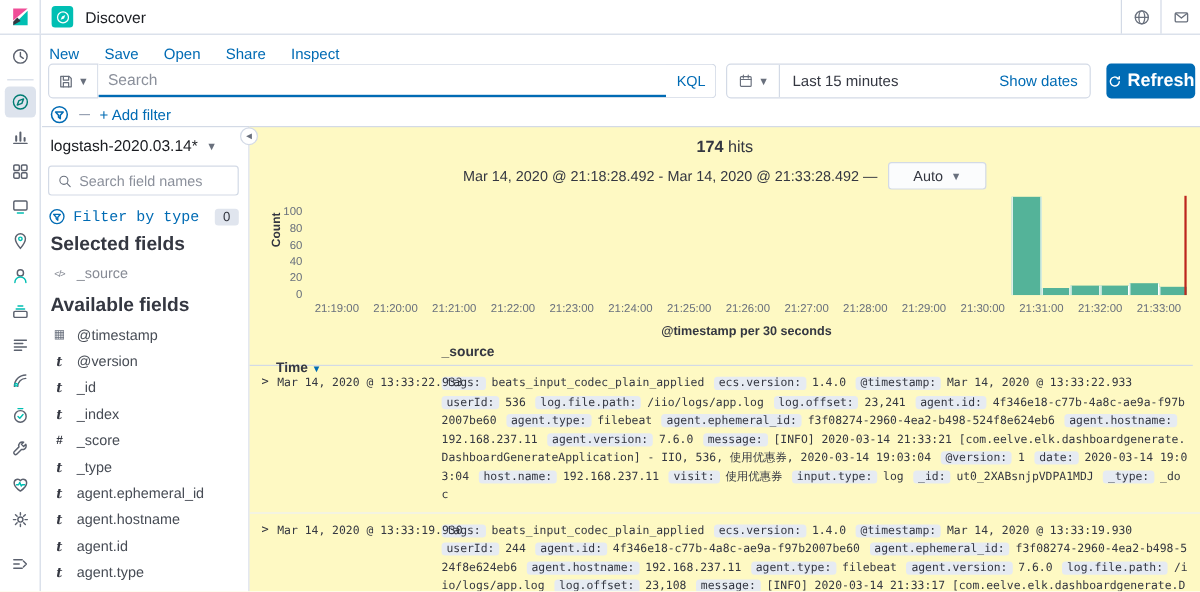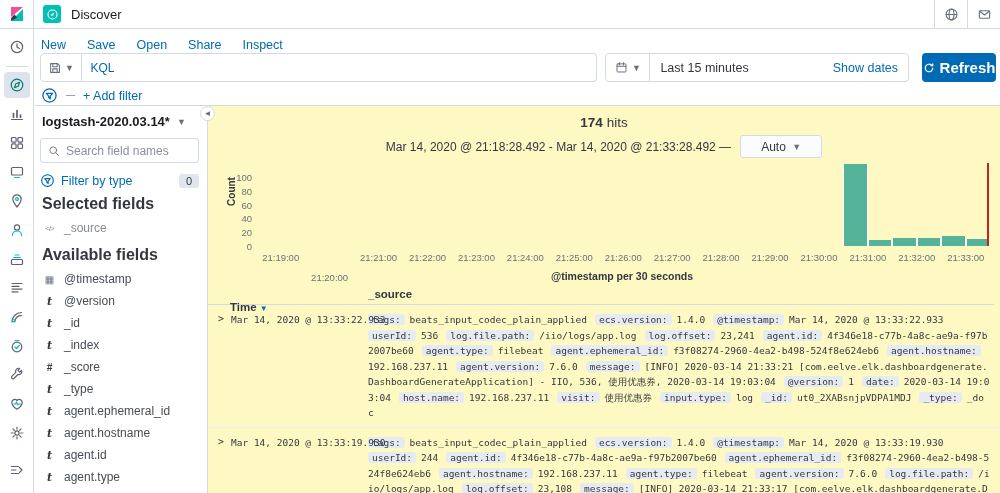--- a/index.html
+++ b/index.html
@@ -39,25 +39,25 @@
   .cal-seg { width:44px; height:100%; border-right:1px solid #D3DAE6; display:flex; align-items:center; justify-content:center; gap:4px; cursor:pointer; color:#69707D; }
   .range-txt { padding-left:10px; font-size:12.5px; color:#343741; cursor:pointer; }
   .show-dates { margin-left:auto; padding-right:10px; color:#006BB4; font-size:12.5px; cursor:pointer; }
   .refresh { margin-left:13px; width:74px; height:29px; background:#006BB4; border:none; border-radius:4px; color:#fff; font-size:15px; font-weight:600; display:flex; align-items:center; justify-content:center; gap:5px; cursor:pointer; font-family:"Liberation Sans",sans-serif; }
   .filter-row { position:absolute; top:58px; left:6px; display:flex; align-items:center; gap:8px; }
   .filter-dash { width:9px; border-top:1px solid #98A2B3; }
   .add-filter { color:#006BB4; font-size:12.5px; cursor:pointer; }
 
   
   .sidebar { position:absolute; left:35px; top:105px; width:173px; bottom:0; background:#fff; border-top:1px solid #D3DAE6; border-right:1px solid #D3DAE6; padding:8px 8px 0 5px; }
-  .index-pattern { display:flex; align-items:center; gap:7px; font-size:13px; font-weight:700; color:#1A1C21; cursor:pointer; padding-left:2px; }
+  .index-pattern { display:flex; align-items:center; gap:7px; font-size:13px; font-weight:400; color:#1A1C21; cursor:pointer; padding-left:2px; }
   .chev { color:#69707D; font-size:9px; }
   .field-search { margin-top:9px; height:25px; border:1px solid #D3DAE6; border-radius:3px; background:#fff; display:flex; align-items:center; gap:6px; padding:0 7px; color:#8b909b; font-size:12px; cursor:text;text-align:center; }
   .filter-type { margin-top:10px; display:flex; align-items:center; gap:6px; cursor:pointer; }
-  .filter-type-label { color:#006BB4; font-size:12.5px; }
+  .filter-type-label { color:#006BB4; font-size:12.5px;font-family:Liberation Mono, monospace; }
   .count-badge { margin-left:auto; background:#E0E5EE; border-radius:3px; padding:1px 7px; font-size:11px; color:#343741; }
   .sec-h { margin-top:7px; margin-bottom:4px; font-size:16px; font-weight:700; color:#343741; padding-left:2px; }
   .field-row { height:22px; display:flex; align-items:center; gap:8px; padding-left:3px; font-size:12px; color:#474c55; cursor:pointer; }
   .field-row.sel { color:#878b95; }
   .f-ic { width:13px; text-align:center; color:#343741; flex:0 0 13px; }
   .f-ic.t { font-family:"DejaVu Serif", serif; font-style:italic; font-weight:700; font-size:11px; }
   .f-ic.n { font-size:10px; font-weight:700; font-style:italic; }
   .f-ic.d { color:#69707D; font-size:10px; }
   .f-ic.s { color:#878b95; font-size:8px; letter-spacing:-1px; }
   .collapse-btn { position:absolute; left:200px; top:106px; width:15px; height:15px; border-radius:50%; border:1px solid #D3DAE6; background:#fff; color:#69707D; font-size:8px; display:flex; align-items:center; justify-content:center; z-index:7; cursor:pointer; }
@@ -236,20 +236,21 @@
       </div>
     <div class="query-row">
       <div class="saved-query">
         <svg class="ic" width="14" height="14" viewBox="0 0 16 16">
             <path d="M3 3h8l2 2v8H3z"></path>
             <path d="M5.5 3v3.5h5V3M5.5 13V9h5v4"></path>
           </svg>
         <span class="chev">▼</span>
       </div>
       <div class="search-box">
+        <input placeholder="Search" style="">
         <span class="kql">KQL</span>
       </div>
       <div class="date-picker">
         <span class="cal-seg">
           <svg class="ic" width="13" height="13" viewBox="0 0 16 16">
               <rect x="2.5" y="3.5" width="11" height="10" rx="1"></rect>
               <path d="M2.5 6.5h11M5.5 2v3M10.5 2v3"></path>
             </svg>
           <span class="chev">▼</span>
         </span>
@@ -375,21 +376,21 @@
           <div class="bar" style="left: 80.1667%; width: 3.33333%; height: 98.3333%; background: rgb(84, 179, 153);"></div>
           <div class="bar" style="left: 83.5%; width: 3.33333%; height: 7.5%; background: rgb(84, 179, 153);"></div>
           <div class="bar" style="left: 86.8333%; width: 3.33333%; height: 9.16667%; background: rgb(84, 179, 153);"></div>
           <div class="bar" style="left: 90.1667%; width: 3.33333%; height: 10%; background: rgb(84, 179, 153);"></div>
           <div class="bar" style="left: 93.5%; width: 3.33333%; height: 11.6667%; background: rgb(84, 179, 153);"></div>
           <div class="bar" style="left: 96.8333%; width: 3.33333%; height: 8.33333%; background: rgb(84, 179, 153);"></div>
           <div class="now-line" style="left: calc(100% - 2px); background: rgb(189, 39, 30);"></div>
         </div>
       <div class="xticks" id="xticks">
           <span class="xtick" style="left: 3.5%;">21:19:00</span>
-          <span class="xtick" style="left: 10.1667%; margin-top: 20px;">21:20:00</span>
+          <span class="xtick" style="left: 10.1667%;">21:20:00</span>
           <span class="xtick" style="left: 16.8333%;">21:21:00</span>
           <span class="xtick" style="left: 23.5%;">21:22:00</span>
           <span class="xtick" style="left: 30.1667%;">21:23:00</span>
           <span class="xtick" style="left: 36.8333%;">21:24:00</span>
           <span class="xtick" style="left: 43.5%;">21:25:00</span>
           <span class="xtick" style="left: 50.1667%;">21:26:00</span>
           <span class="xtick" style="left: 56.8333%;">21:27:00</span>
           <span class="xtick" style="left: 63.5%;">21:28:00</span>
           <span class="xtick" style="left: 70.1667%;">21:29:00</span>
           <span class="xtick" style="left: 76.8333%;">21:30:00</span>

